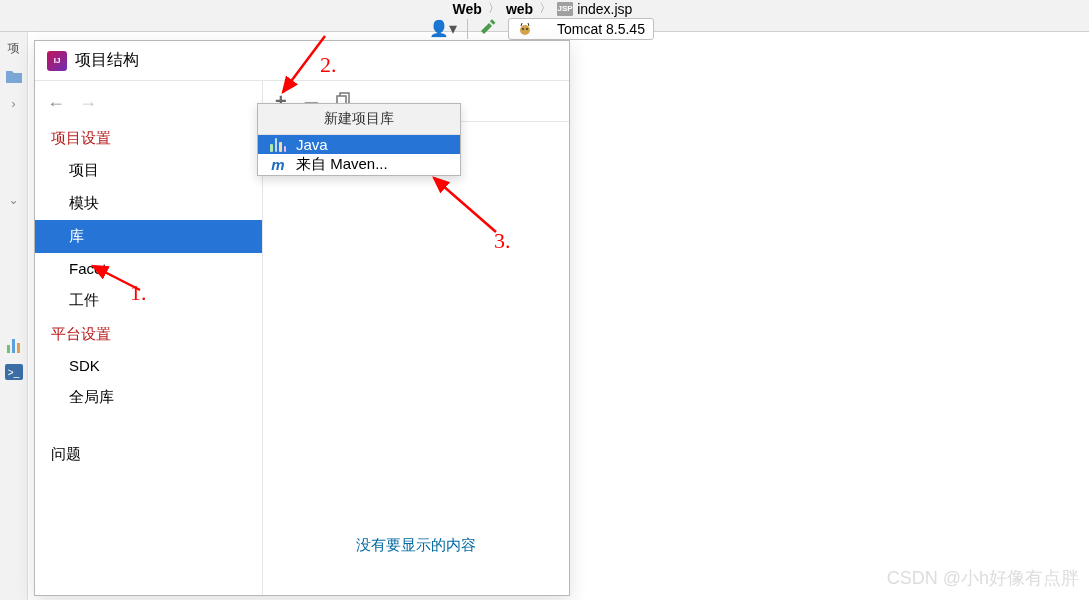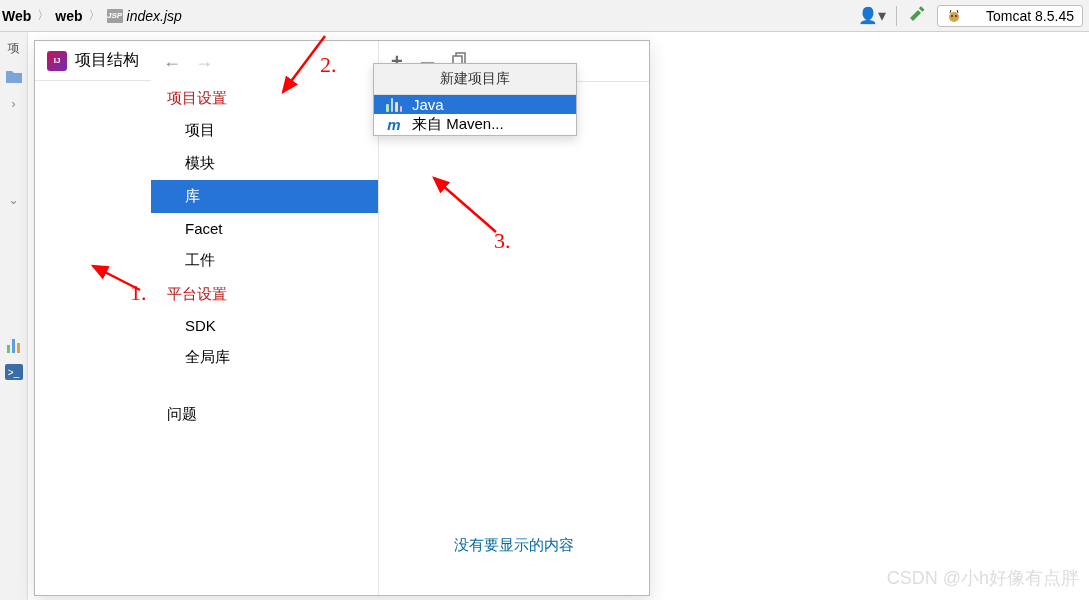--- a/index.html
+++ b/index.html
@@ -14,35 +14,36 @@
     }
     
     .breadcrumb-bar {
       height: 32px;
       background: #f2f2f2;
       border-bottom: 1px solid #d0d0d0;
       display: flex;
       align-items: center;
       justify-content: space-between;
       padding: 0 6px 0 0;
+      flex-direction: column;
     }
     .breadcrumb {
       display: flex;
       align-items: center;
       gap: 6px;
       padding-left: 2px;
       color: #000;
     }
     .breadcrumb-item {
       display: flex;
       align-items: center;
       gap: 4px;
       font-weight: bold;
     }
-    .breadcrumb-item.file { font-weight: normal; font-style: italic; }
+    .breadcrumb-item.file { font-weight: normal; }
     .breadcrumb-sep { color: #888; font-size: 12px; }
     .jsp-icon {
       width: 16px; height: 14px;
       background: #a0a0a0; border-radius: 1px;
       display: inline-flex; align-items: center; justify-content: center;
       font-size: 8px; color: #fff; font-weight: bold;
     }
     .top-right-tools {
       display: flex;
       align-items: center;
@@ -69,25 +70,25 @@
     }
     .strip-item {
       width: 20px; height: 20px;
       display: flex; align-items: center; justify-content: center;
       font-size: 12px; color: #555;
     }
     
     .dialog {
       position: absolute;
       left: 34px; top: 40px;
-      width: 616px; height: 556px;
+      width: 536px; height: 556px;
       background: #fff;
       border: 1px solid #b7b7b7;
       box-shadow: 0 6px 18px rgba(0,0,0,0.12);
-      display: flex; flex-direction: row;
+      display: flex; flex-direction: column;
     }
     .dialog-title {
       height: 40px;
       display: flex; align-items: center;
       gap: 8px; padding: 0 12px;
       border-bottom: 1px solid #e5e5e5;
     }
     .dialog-title .app-icon {
       width: 20px; height: 20px;
       background: linear-gradient(135deg,#c0145d,#6e2fb3);

